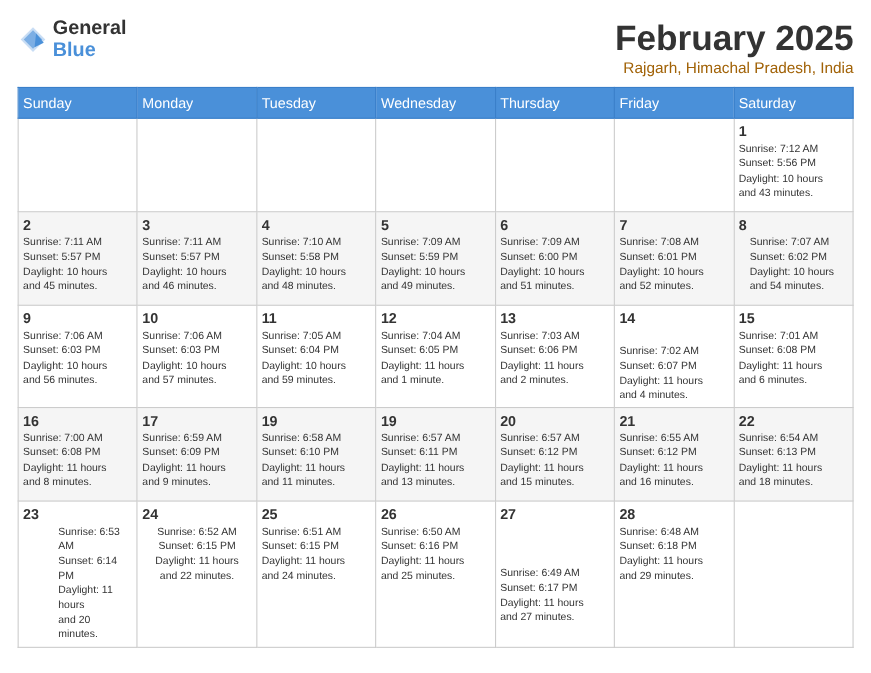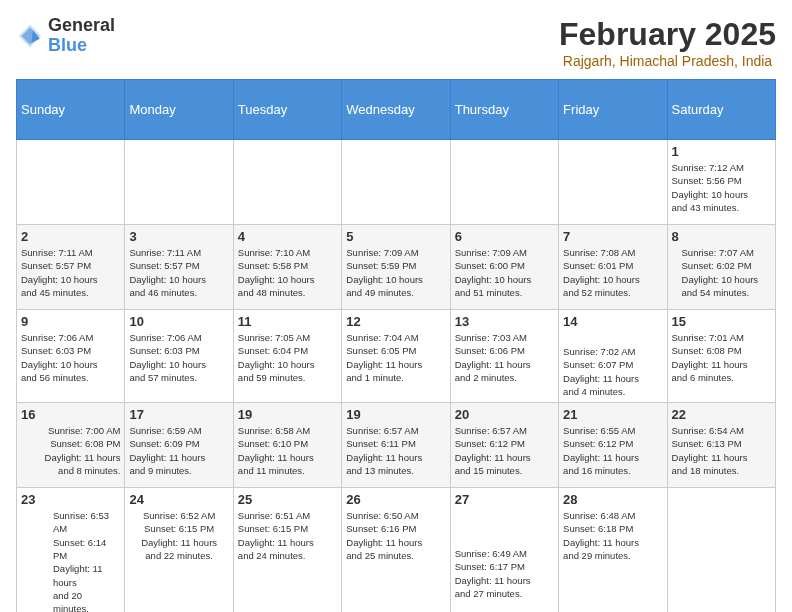--- a/index.html
+++ b/index.html
@@ -35,41 +35,41 @@
     .logo-blue {
       font-size: 18px;
       font-weight: bold;
       color: #4a90d9;
     }
     .logo-icon {
       width: 28px;
       height: 28px;
     }
     .title-block {
-      text-align: center;
+      text-align: right;
     }
     .month-year {
       font-size: 32px;
       font-weight: bold;
       color: #333;
     }
     .location {
       font-size: 14px;
       color: #a16207;
     }
     .calendar {
       width: 100%;
       border-collapse: collapse;
       border: 1px solid #ccc;
     }
     .calendar th {
       background: #4a90d9;
       color: #fff;
       font-size: 13px;
-      padding: 22px 4px;
+      padding: 6px 4px;
       text-align: left;
       border: 1px solid #3a7fc9;
       font-weight: normal;
     }
     .calendar td {
       border: 1px solid #ccc;
       vertical-align: top;
       padding: 4px 4px;
       width: calc(100% / 7);
       height: 85px;
@@ -245,21 +245,21 @@
           <span class="day-num">15</span>
           <div class="day-info" style="white-space: pre-line;">Sunrise: 7:01 AM
 Sunset: 6:08 PM
 Daylight: 11 hours
 and 6 minutes.</div>
         </td>
       </tr>
       <tr>
         <td>
           <span class="day-num">16</span>
-          <div class="day-info" style="white-space: pre-line; text-align: right;">Sunrise: 7:00 AM
+          <div class="day-info" style="white-space: pre-line;">Sunrise: 7:00 AM
 Sunset: 6:08 PM
 Daylight: 11 hours
 and 8 minutes.</div>
         </td>
         <td>
           <span class="day-num">17</span>
           <div class="day-info" style="white-space: pre-line;">Sunrise: 6:59 AM
 Sunset: 6:09 PM
 Daylight: 11 hours
 and 9 minutes.</div>

